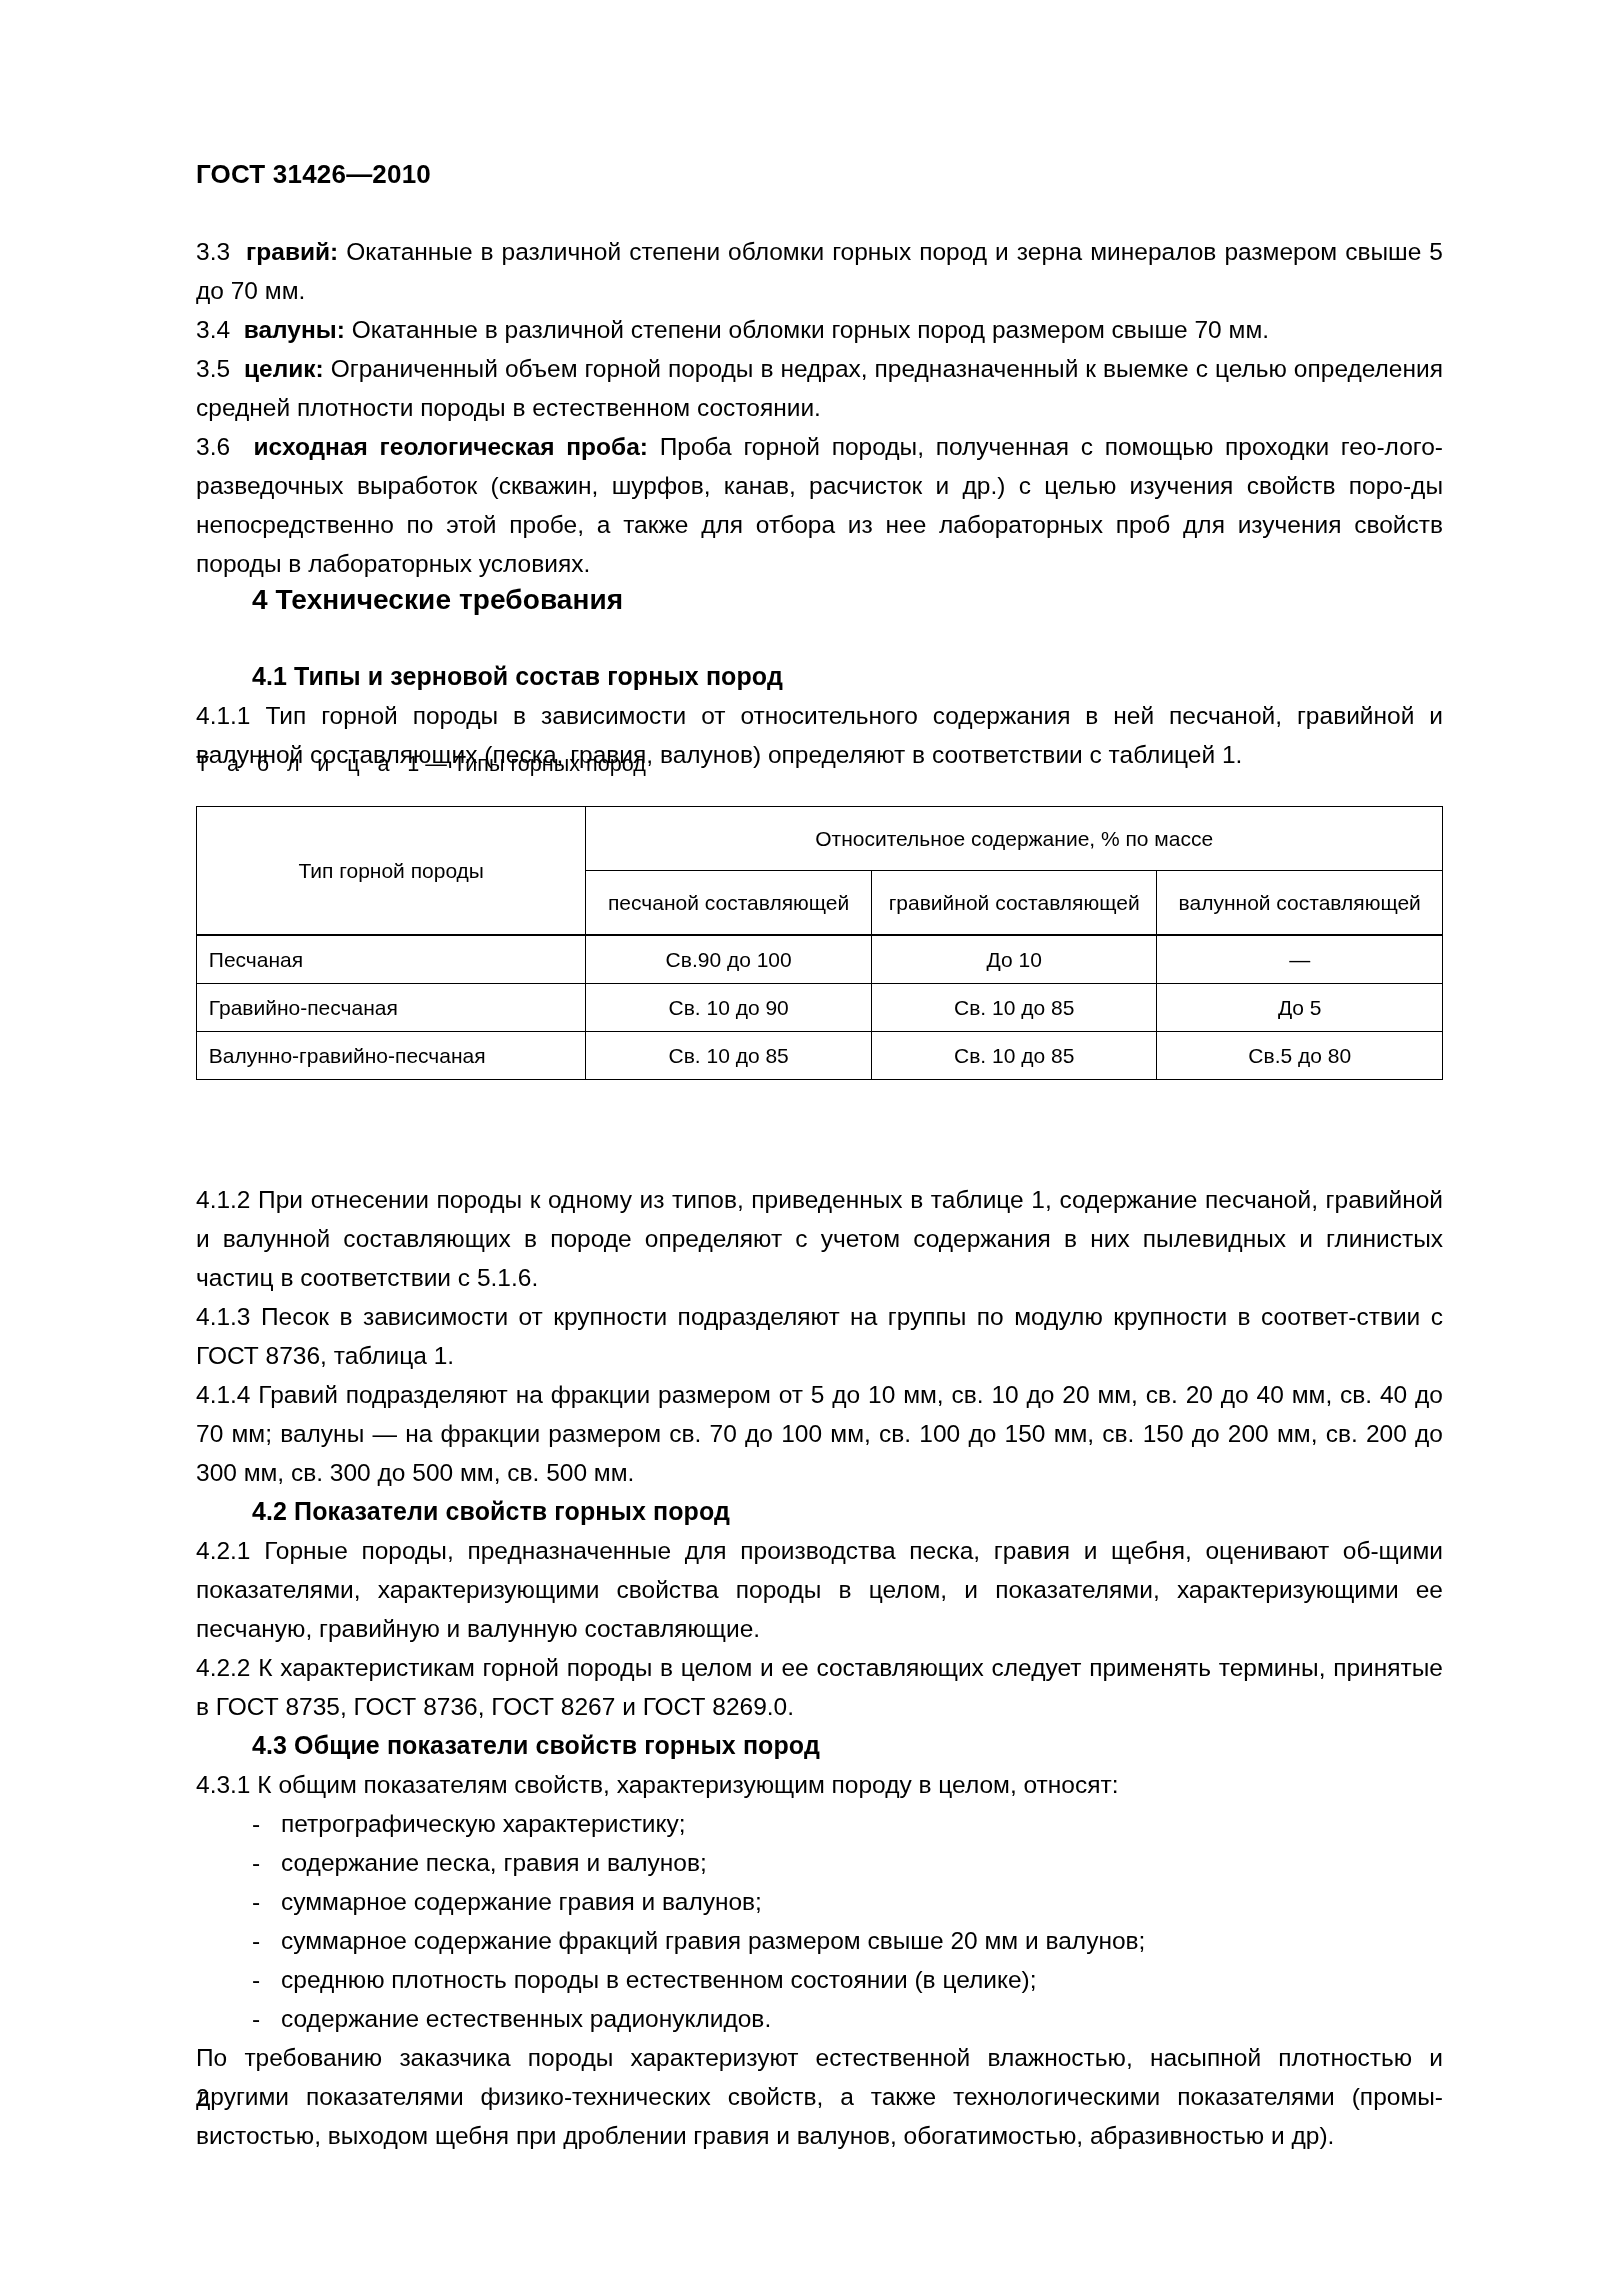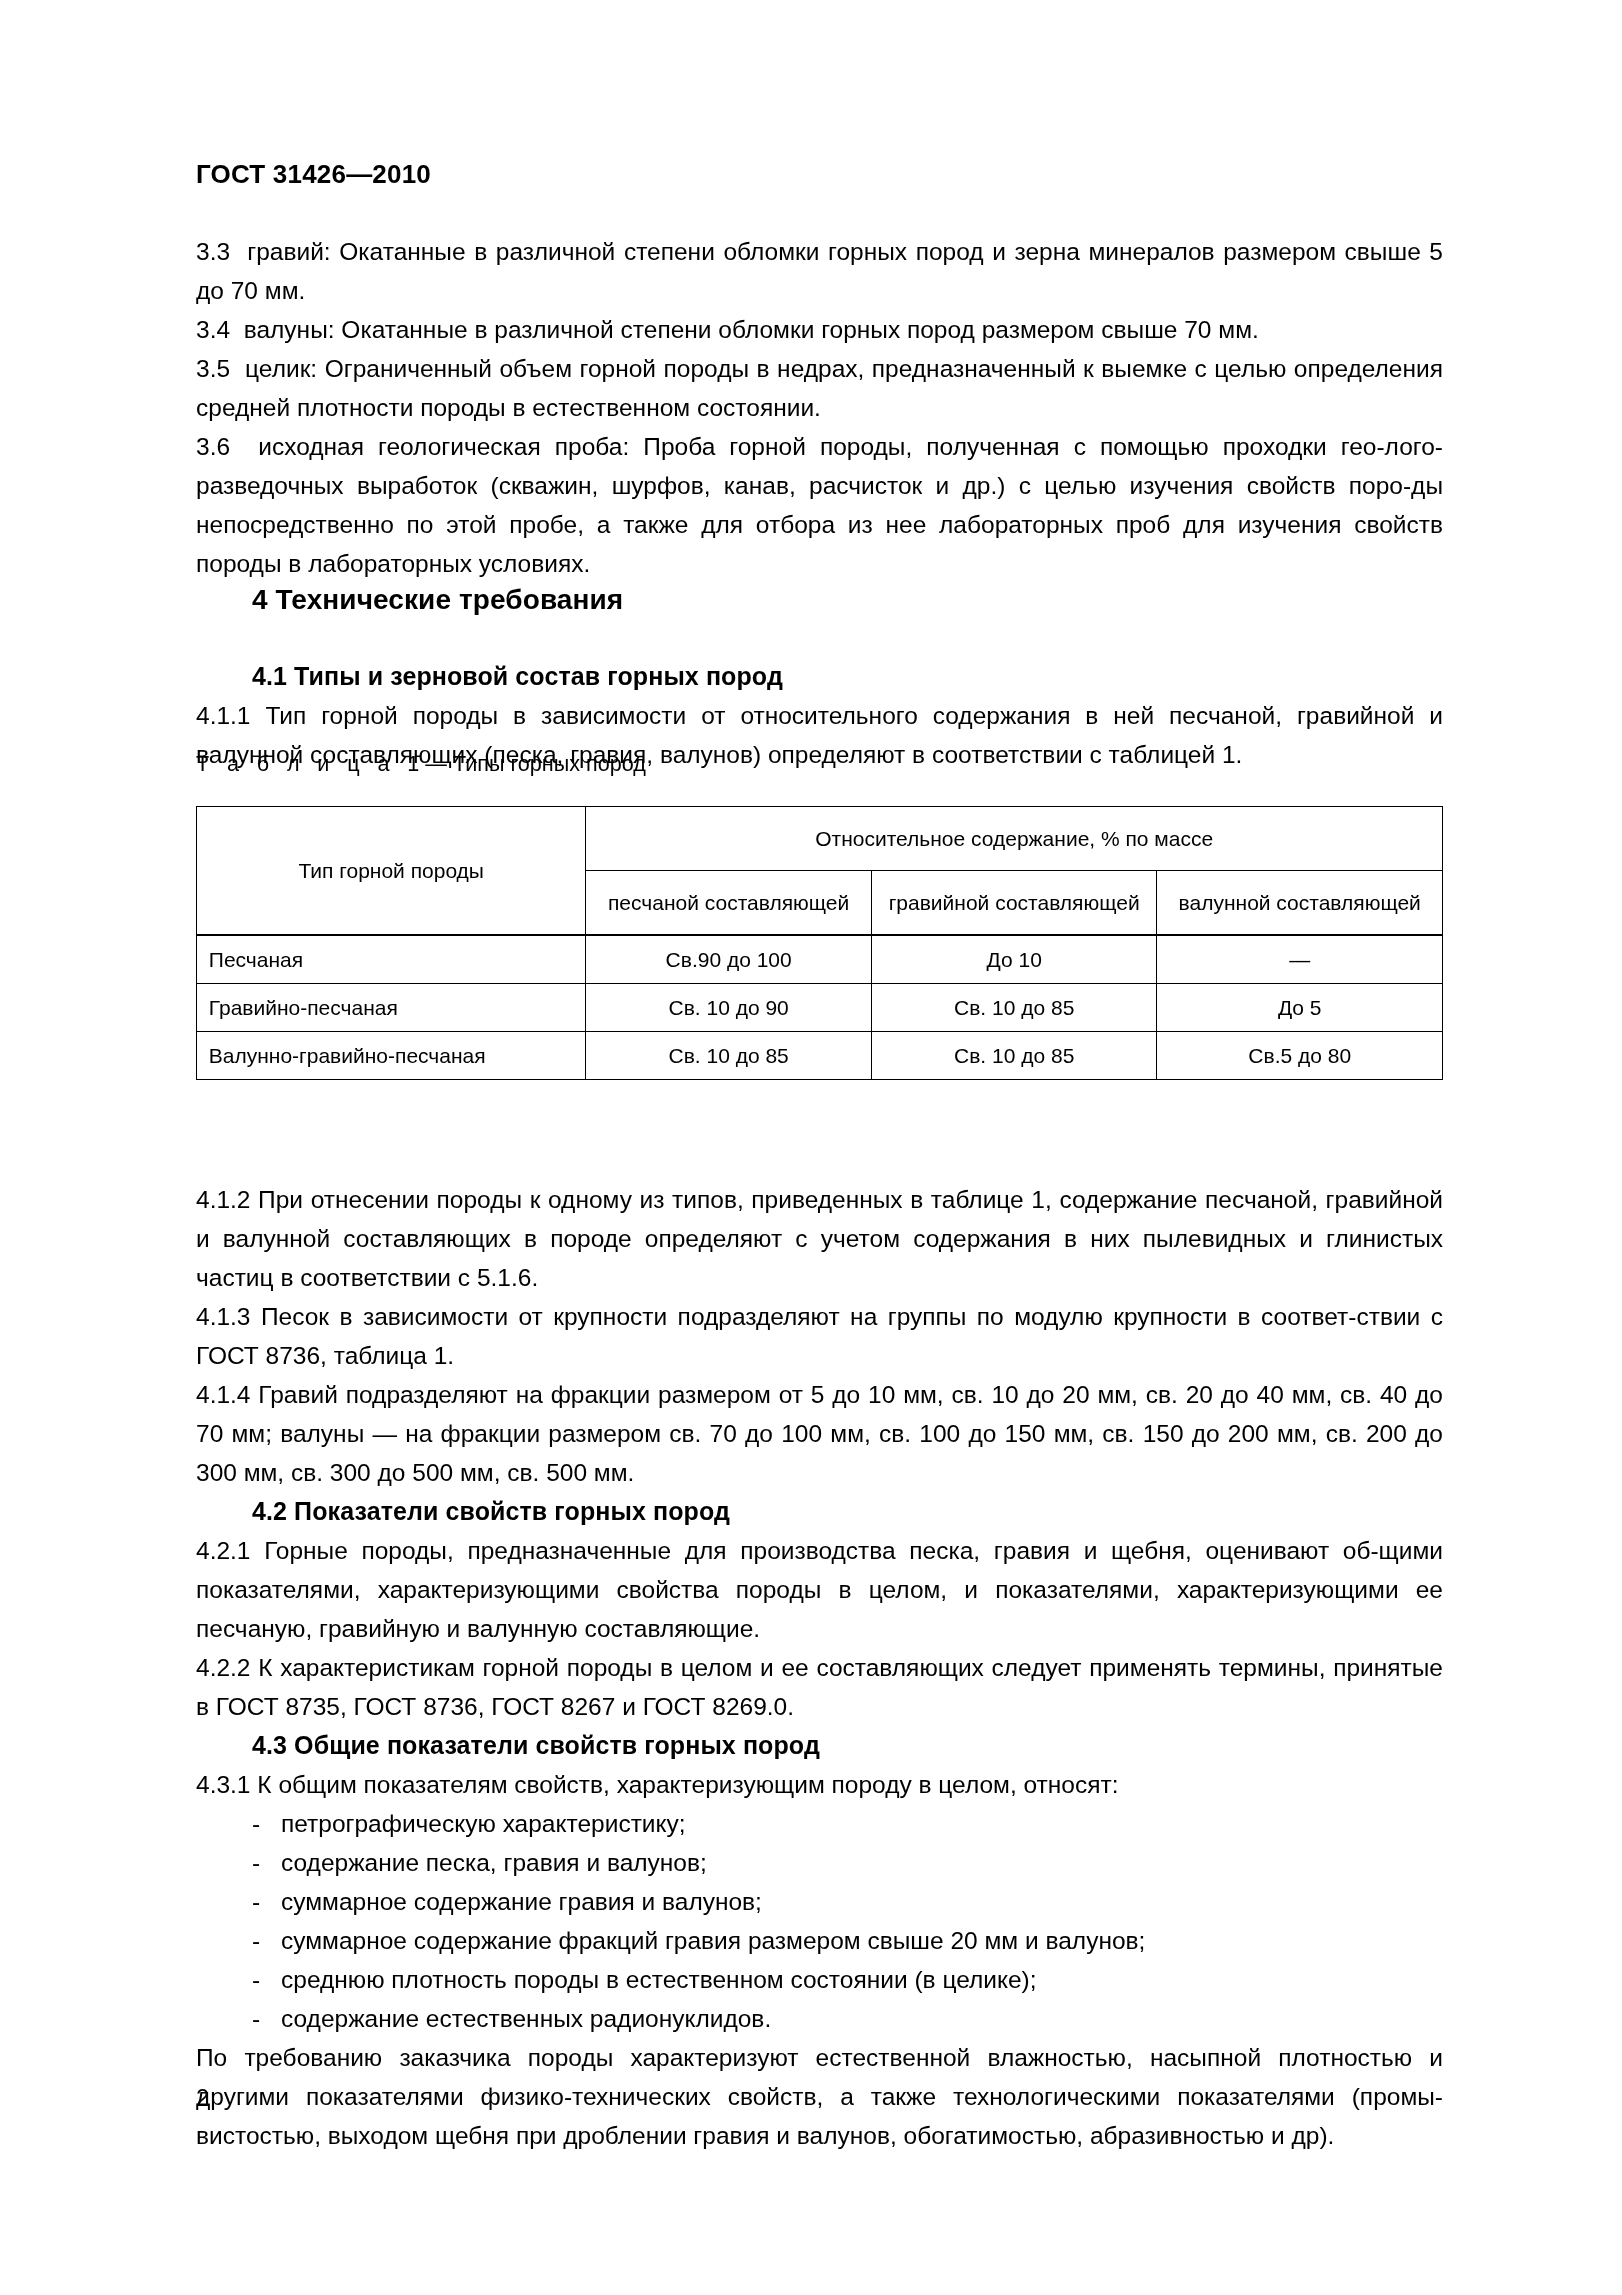--- a/index.html
+++ b/index.html
@@ -49,21 +49,21 @@
   .body-block p {
     margin: 0;
     text-indent: 0;
   }
 
   .para-indent {
     text-indent: 56px;
   }
 
   .term {
-    font-weight: normal;
+    font-weight: bold;
   }
 
   h2.sec-head {
     margin: 0;
     font-size: 28px;
     font-weight: bold;
     line-height: 39px;
     text-indent: 56px;
     letter-spacing: 0.1px;
   }

